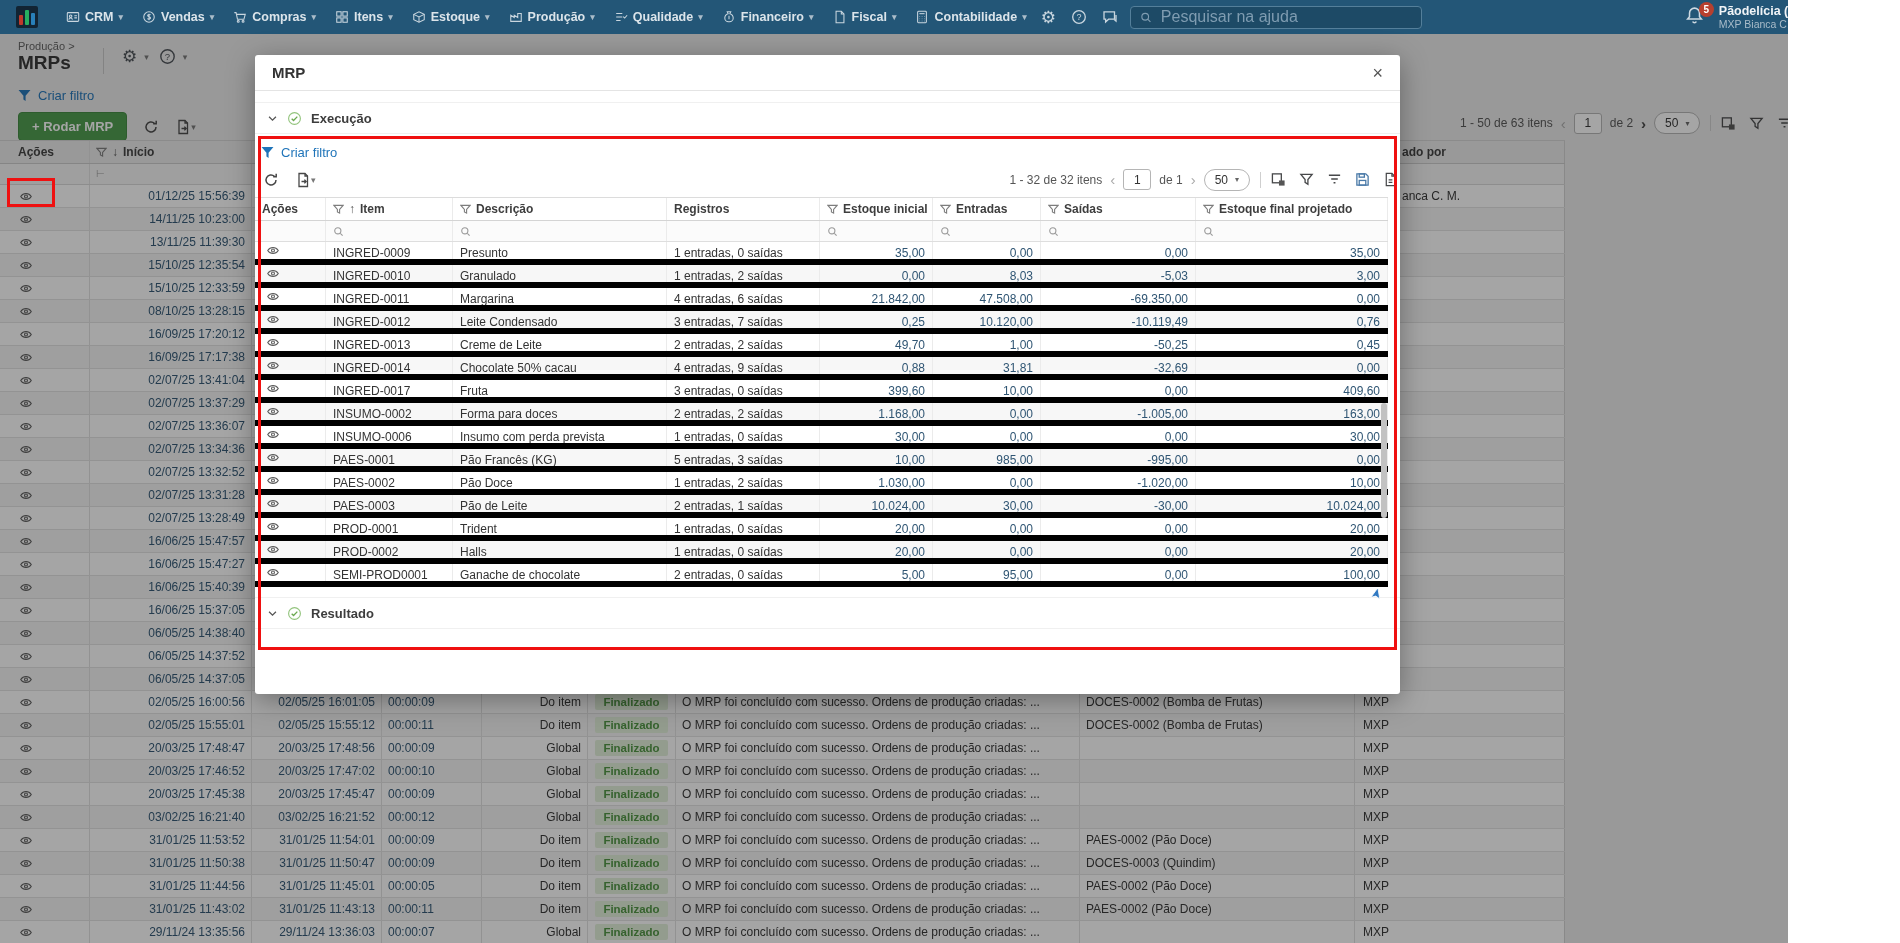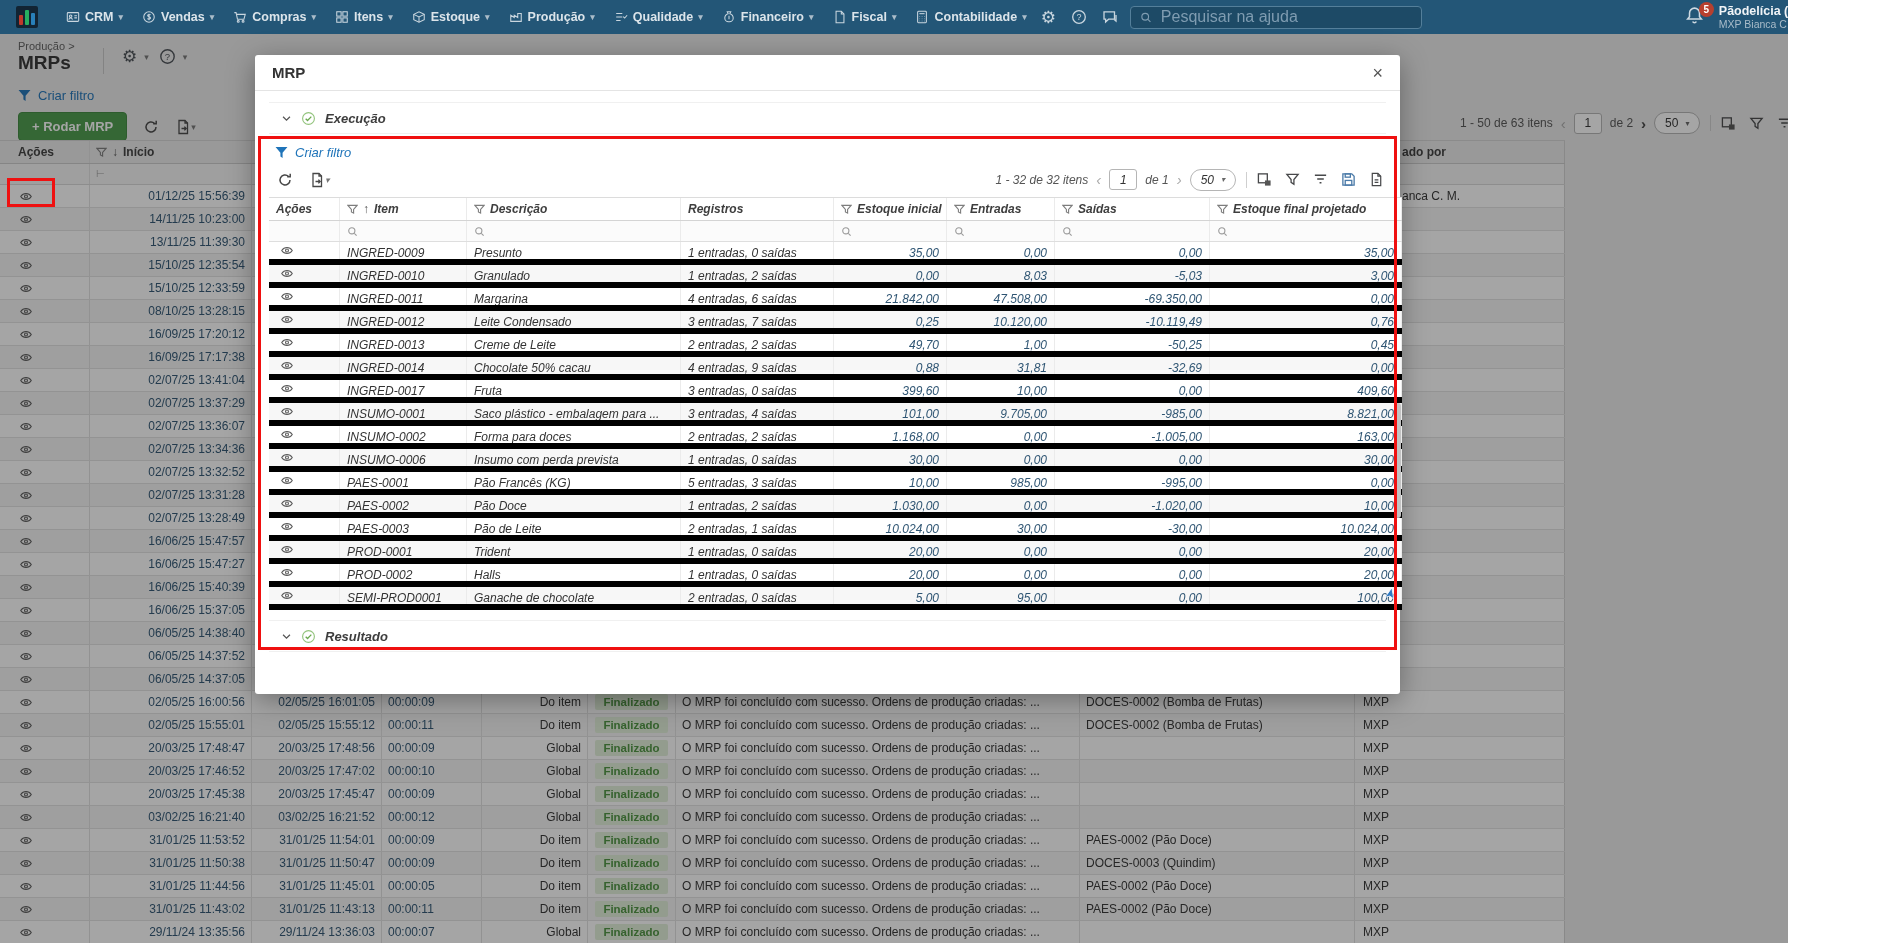--- a/index.html
+++ b/index.html
@@ -89,21 +89,21 @@
   .st-cell{display:flex;justify-content:center;}
   .fun-sm{width:11px;height:11px;stroke:#7d7d7d;fill:none;flex:none;}
   .sort-ch{color:#555;font-size:12px;}
 
   
   .overlay{position:absolute;left:0;top:34px;width:1900px;height:909px;background:rgba(18,18,18,0.38);z-index:10;}
   .modal{position:absolute;left:255px;top:55px;width:1145px;height:639px;background:#fff;border-radius:3px;box-shadow:0 6px 28px rgba(0,0,0,.35);z-index:20;box-sizing:border-box;}
   .modal-head{height:36px;border-bottom:1px solid #e4e4e4;display:flex;align-items:center;padding:0 17px;box-sizing:border-box;}
   .modal-title{font-size:15px;font-weight:bold;color:#333;}
   .modal-close{margin-left:auto;font-size:18px;color:#555;cursor:pointer;line-height:1;}
-  .modal-body{padding:0 14px;font-style:italic;}
+  .modal-body{padding:0 0;}
   .section-bar{height:30px;display:flex;align-items:center;gap:9px;padding-left:12px;border-bottom:1px solid #f0f0f0;}
   .section-bar.first{margin-top:11px;border-top:1px solid #f0f0f0;}
   .sec-label{font-size:13px;font-weight:bold;color:#3d3d3d;}
   .chev{width:11px;height:11px;stroke:#555;}
   .okc{width:15px;height:15px;}
   .planej{margin-top:7px;}
   .modal-cf{height:22px;margin:3px 0 1px 6px;}
   .mtoolbar{height:31px;display:flex;align-items:center;padding:0 2px 0 8px;}
   .mtoolbar .left{display:flex;align-items:center;gap:16px;}
   .mtoolbar .right{margin-left:auto;display:flex;align-items:center;gap:8px;}
@@ -1138,35 +1138,20 @@
     </div>
     <div class="mcell m-item">INGRED-0017</div>
     <div class="mcell m-desc">Fruta</div>
     <div class="mcell m-reg">3 entradas, 0 saídas</div>
     <div class="mcell m-ei num t-right">399,60</div>
     <div class="mcell m-en num t-right">10,00</div>
     <div class="mcell m-sa num t-right">0,00</div>
     <div class="mcell m-ef num t-right">409,60</div>
   </div>
 
-  <div class="row">
-    <div class="mcell m-ac m-eye">
-      <svg viewBox="0 0 16 16" fill="none" stroke-width="1.3">
-                    <path d="M1.5 8s2.4-3.8 6.5-3.8S14.5 8 14.5 8 12.1 11.8 8 11.8 1.5 8 1.5 8z"></path>
-                    <circle cx="8" cy="8" r="1.8"></circle>
-                  </svg>
-    </div>
-    <div class="mcell m-item">INSUMO-0001</div>
-    <div class="mcell m-desc">Saco plástico - embalagem para ...</div>
-    <div class="mcell m-reg">3 entradas, 4 saídas</div>
-    <div class="mcell m-ei num t-right">101,00</div>
-    <div class="mcell m-en num t-right">9.705,00</div>
-    <div class="mcell m-sa num t-right">-985,00</div>
-    <div class="mcell m-ef num t-right">8.821,00</div>
-  </div>
 
   <div class="row">
     <div class="mcell m-ac m-eye">
       <svg viewBox="0 0 16 16" fill="none" stroke-width="1.3">
                     <path d="M1.5 8s2.4-3.8 6.5-3.8S14.5 8 14.5 8 12.1 11.8 8 11.8 1.5 8 1.5 8z"></path>
                     <circle cx="8" cy="8" r="1.8"></circle>
                   </svg>
     </div>
     <div class="mcell m-item">INSUMO-0002</div>
     <div class="mcell m-desc">Forma para doces</div>

